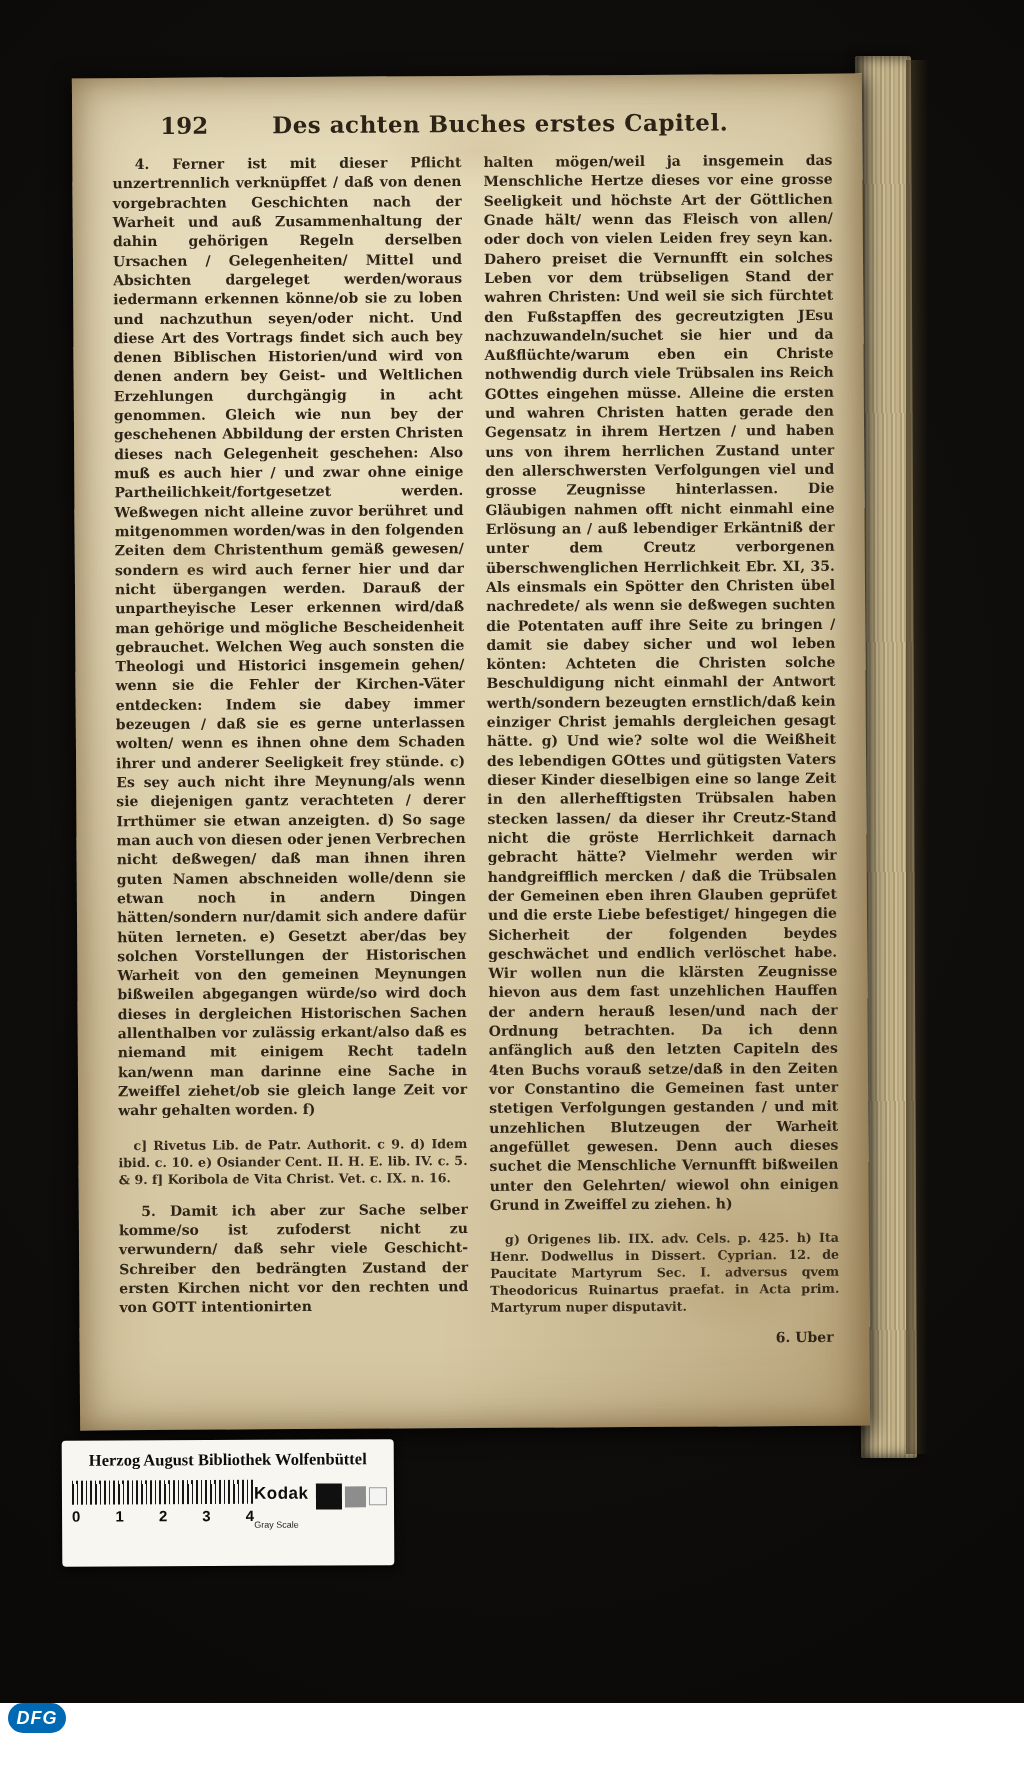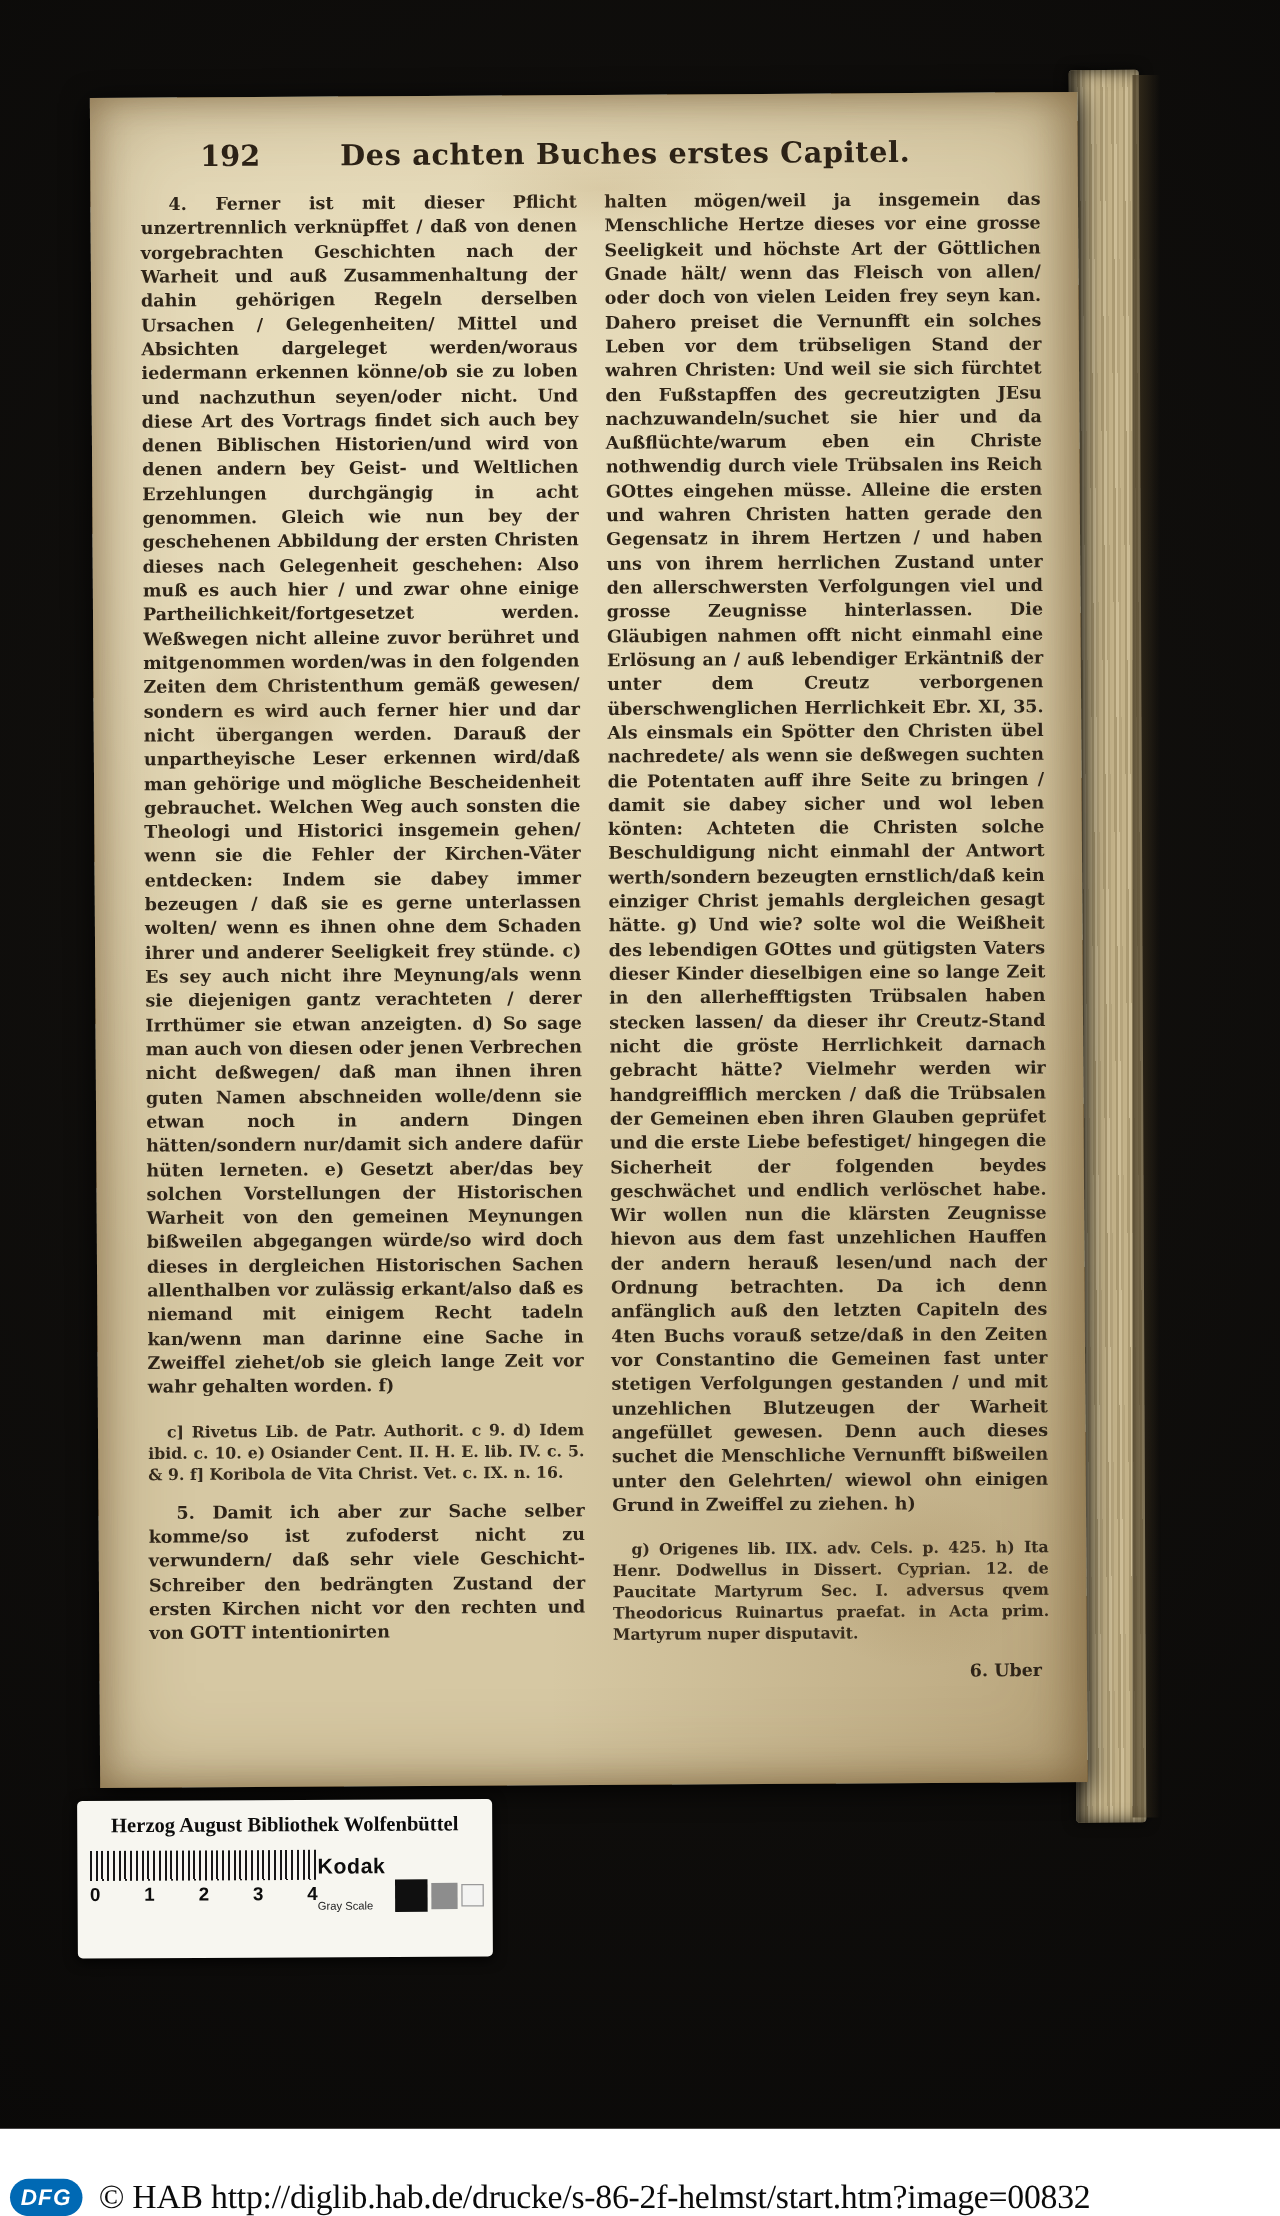--- a/index.html
+++ b/index.html
@@ -46,32 +46,32 @@
   .label-card{position:absolute;left:62px;top:1440px;width:332px;height:126px;background:#f7f6f0;
     border-radius:4px;box-shadow:0 2px 10px rgba(0,0,0,.9);padding:10px 10px 8px 10px;box-sizing:border-box;
     transform:rotate(-0.3deg);font-family:"Liberation Serif",serif;color:#0d0d0d;}
   .lib-title{text-align:center;font-weight:bold;font-size:16.5px;white-space:nowrap;}
   .card-row{display:flex;justify-content:space-between;align-items:flex-start;margin-top:10px;}
   .ruler{width:186px;}
   .ruler-ticks{width:182px;height:24px;
     background:repeating-linear-gradient(90deg,#161616 0 1.6px,rgba(0,0,0,0) 1.6px 4.6px);}
   .ruler-numbers{width:182px;display:flex;justify-content:space-between;
     font-family:"Liberation Sans",sans-serif;font-weight:bold;font-size:15px;margin-top:3px;}
-  .kodak{display:flex;align-items:flex-end;gap:8px;margin-top:4px;}
+  .kodak{display:flex;align-items:flex-start;gap:8px;margin-top:4px;}
   .kodak-name{font-family:"Liberation Sans",sans-serif;font-weight:bold;font-size:17px;letter-spacing:.5px;}
   .kodak-sub{font-family:"Liberation Sans",sans-serif;font-size:9px;color:#222;margin-top:16px;}
   .patches{display:flex;align-items:center;gap:3px;}
   .patch{display:inline-block;}
   .patch.black{width:26px;height:26px;background:#101010;}
   .patch.gray{width:21px;height:21px;background:#8d8d8d;}
   .patch.white{width:16px;height:16px;background:#f4f4f2;border:1px solid #9a9a9a;}
 
   
   .bottom-bar{position:absolute;left:0;bottom:0;width:1024px;height:70px;background:#ffffff;
-    display:flex;align-items:flex-end;gap:13px;padding-left:8px;box-sizing:border-box;}
+    display:flex;align-items:flex-start;gap:13px;padding-left:8px;box-sizing:border-box;}
   .dfg-logo{width:58px;height:30px;border-radius:15px;background:#0069b4;color:#fff;
     display:flex;align-items:center;justify-content:center;
     font-family:"Liberation Sans",sans-serif;font-weight:bold;font-style:italic;font-size:18px;letter-spacing:1px;flex:0 0 auto;}
   .copyright{font-family:"Liberation Serif",serif;font-size:27px;color:#0b0b0b;white-space:nowrap;letter-spacing:-0.2px;}
 </style>
 </head>
 <body>
 
 <div class="stage">
 
@@ -124,16 +124,15 @@
           <span class="patch black"></span>
           <span class="patch gray"></span>
           <span class="patch white"></span>
         </div>
       </div>
     </div>
   </div>
 
   <div class="bottom-bar">
     <div class="dfg-logo">DFG</div>
-    <div class="copyright">© HAB http://diglib.hab.de/drucke/s-86-2f-helmst/start.htm?image=00832</div>
   </div>
 
 </div>
 
 </body></html>

